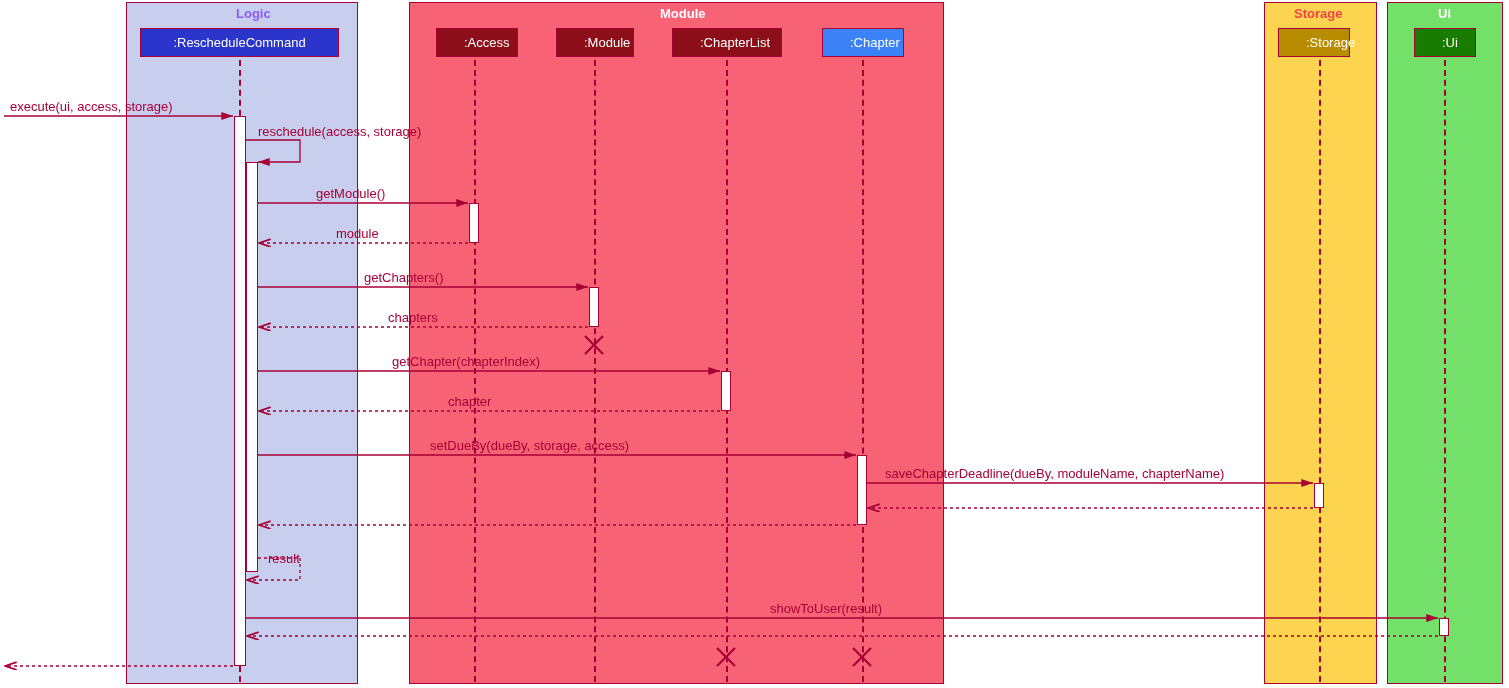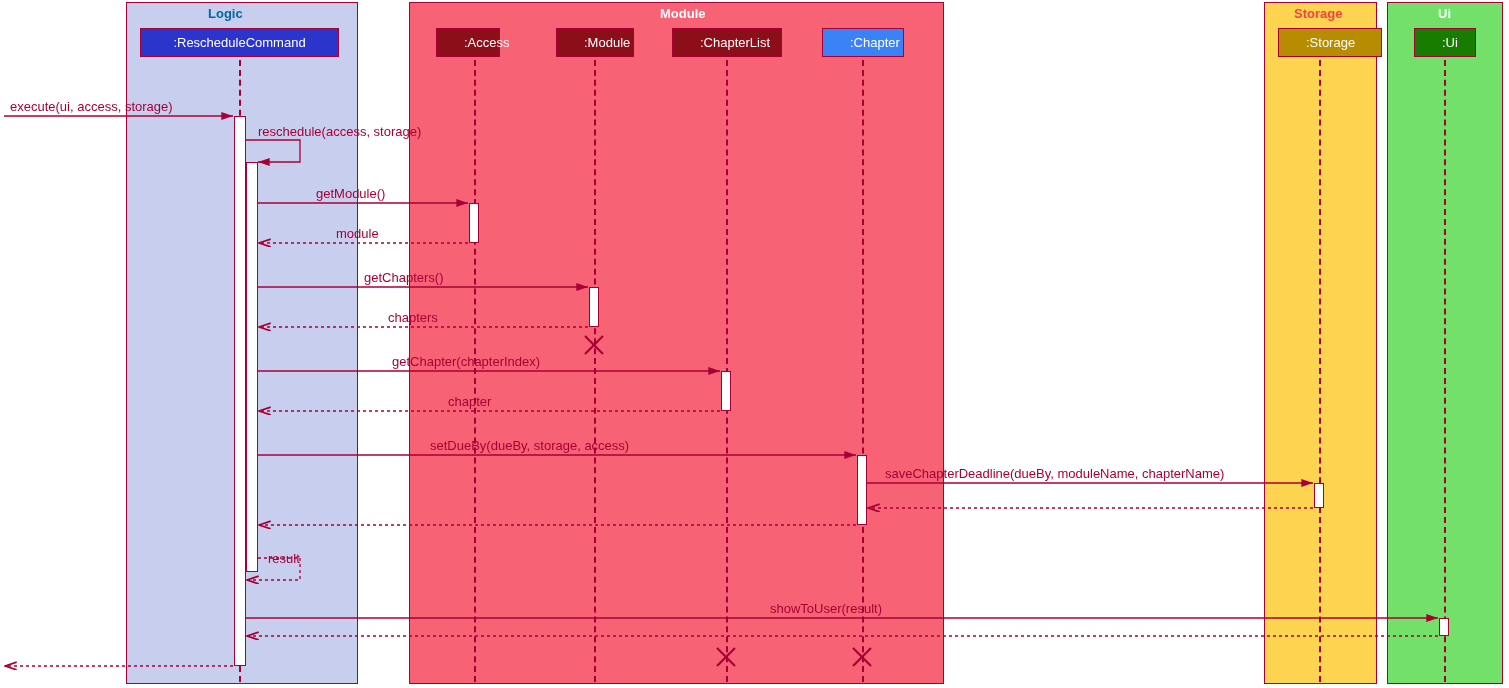--- a/index.html
+++ b/index.html
@@ -8,34 +8,34 @@
   .txt{position:absolute;white-space:nowrap}
   .head{position:absolute;text-align:center;font-size:13px;padding:6px 27px;border:1.5px solid}
   .lifeline{position:absolute;width:0;border-left:2px dashed #a80036}
   .act{position:absolute;width:10px;background:#fff;border:1.5px solid #a80036}
   svg{position:absolute;overflow:visible}
 </style>
 </head>
 <body>
 
 <div class="box" style="left:126px;top:2px;width:232px;height:682px;background:#c7ceee"></div>
-<div class="txt" style="left:208px;top:6px;color:#0369a1;font-weight:bold">Logic</div>
+<div class="txt" style="left:236px;top:6px;color:#8b5cf6;font-weight:bold">Logic</div>
 <div class="box" style="left:409px;top:2px;width:535px;height:682px;background:#f76274"></div>
 <div class="txt" style="left:660px;top:6px;color:#fff;font-weight:bold">Module</div>
 <div class="box" style="left:1264px;top:2px;width:113px;height:682px;background:#fcd44f"></div>
 <div class="txt" style="left:1294px;top:6px;color:#ef4444;font-weight:bold">Storage</div>
 <div class="box" style="left:1387px;top:2px;width:116px;height:682px;background:#73e069"></div>
 <div class="txt" style="left:1438px;top:6px;color:#fff;font-weight:bold">Ui</div>
 
 <div class="head" style="left:140px;top:28px;width:199px;background:#2b34cb;color:#fff;border-color:#a80036"><span>:RescheduleCommand</span></div>
-<div class="head" style="left:436px;top:28px;width:64px;background:#8b0e19;color:#fff;border-color:#a80036"><span>:Access</span></div>
+<div class="head" style="left:436px;top:28px;width:82px;background:#8b0e19;color:#fff;border-color:#a80036"><span>:Access</span></div>
 <div class="head" style="left:556px;top:28px;width:78px;background:#8b0e19;color:#fff;border-color:#a80036"><span>:Module</span></div>
 <div class="head" style="left:672px;top:28px;width:110px;background:#8b0e19;color:#fff;border-color:#a80036"><span>:ChapterList</span></div>
 <div class="head" style="left:822px;top:28px;width:82px;background:#3b82f6;color:#fff;border-color:#a80036"><span>:Chapter</span></div>
-<div class="head" style="left:1278px;top:28px;width:104px;background:#b88c00;color:#fff;border-color:#a80036"><span>:Storage</span></div>
+<div class="head" style="left:1278px;top:28px;width:72px;background:#b88c00;color:#fff;border-color:#a80036"><span>:Storage</span></div>
 <div class="head" style="left:1414px;top:28px;width:62px;background:#187c00;color:#fff;border-color:#a80036"><span>:Ui</span></div>
 
 <div class="lifeline" style="left:239px;top:60px;height:622px"></div>
 <div class="lifeline" style="left:474px;top:60px;height:622px"></div>
 <div class="lifeline" style="left:594px;top:60px;height:622px"></div>
 <div class="lifeline" style="left:726px;top:60px;height:622px"></div>
 <div class="lifeline" style="left:862px;top:60px;height:622px"></div>
 <div class="lifeline" style="left:1319px;top:60px;height:622px"></div>
 <div class="lifeline" style="left:1444px;top:60px;height:622px"></div>
 

